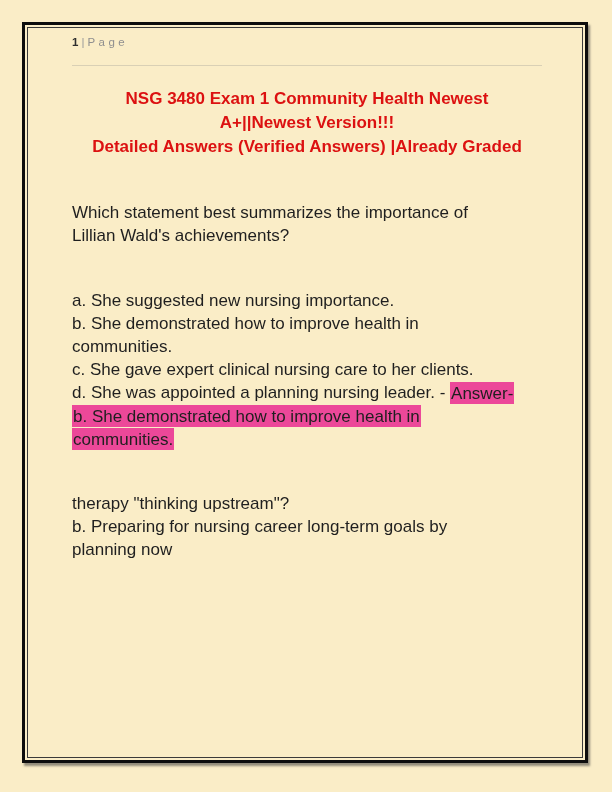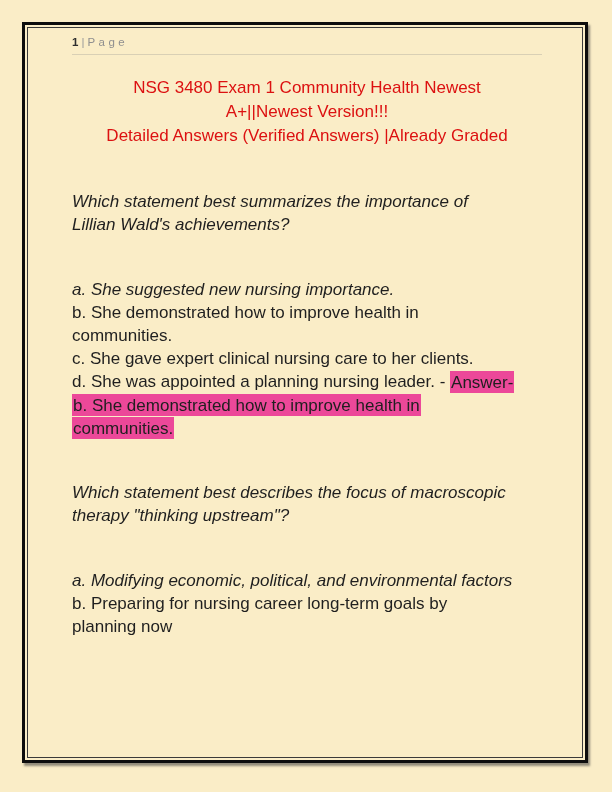--- a/index.html
+++ b/index.html
@@ -31,51 +31,51 @@
     position: absolute;
     left: 0; top: 0; right: 0; bottom: 0;
     padding: 10px 43px 0 47px;
     box-sizing: border-box;
   }
   .doc-header {
     font-size: 11.5px;
     line-height: 14px;
     color: #9a9a9a;
     border-bottom: 1px solid #d9d0b5;
-    padding-bottom: 5px;
+    padding-bottom: 16px;
     white-space: nowrap;
   }
   .doc-header .pagenum {
     font-weight: bold;
     color: #2e2e2e;
     letter-spacing: 0;
     margin-right: 3px;
   }
   .doc-header .sep {
     color: #9a9a9a;
     margin-right: 3px;
   }
   .doc-header .pagelabel {
     color: #8f8f8f;
     letter-spacing: 3.5px;
   }
   .doc-title {
     margin: 21px 0 0 0;
     font-size: 17px;
     line-height: 24px;
-    font-weight: normal;
+    font-weight: bold;
     text-align: center;
   }
   .body-text {
     font-size: 17px;
     line-height: 23px;
     color: #1f1f1f;
   }
   .para { margin: 0; }
-  .gap-blank { margin-top: 42px; font-style: italic; }
+  .gap-blank { margin-top: 42px; }
   .gap-line  { margin-top: 0; }
   .line { min-height: 23px; }
   mark.hl {
     background: #ec4899;
     color: #1f1f1f;
     padding: 1.5px 1px 2px 1px;
   }
 </style>
 </head>
 <body>
@@ -107,25 +107,21 @@
         </div>
         <div class="para gap-line">
           <div class="line"><span>c. She gave expert clinical nursing care to her clients.</span></div>
         </div>
         <div class="para gap-line">
           <div class="line"><span>d. She was appointed a planning nursing leader. - </span><mark class="hl">Answer-</mark></div>
           <div class="line"><mark class="hl">b. She demonstrated how to improve health in</mark></div>
           <div class="line"><mark class="hl">communities.</mark></div>
         </div>
         <div class="para gap-blank">
-          <div class="line"><span>Which statement best describes the focus of macroscopic</span></div>
           <div class="line"><span>therapy "thinking upstream"?</span></div>
-        </div>
-        <div class="para gap-blank">
-          <div class="line"><span>a. Modifying economic, political, and environmental factors</span></div>
         </div>
         <div class="para gap-line">
           <div class="line"><span>b. Preparing for nursing career long-term goals by</span></div>
           <div class="line"><span>planning now</span></div>
         </div>
       </div>
 
   </div>
 </div>
 

